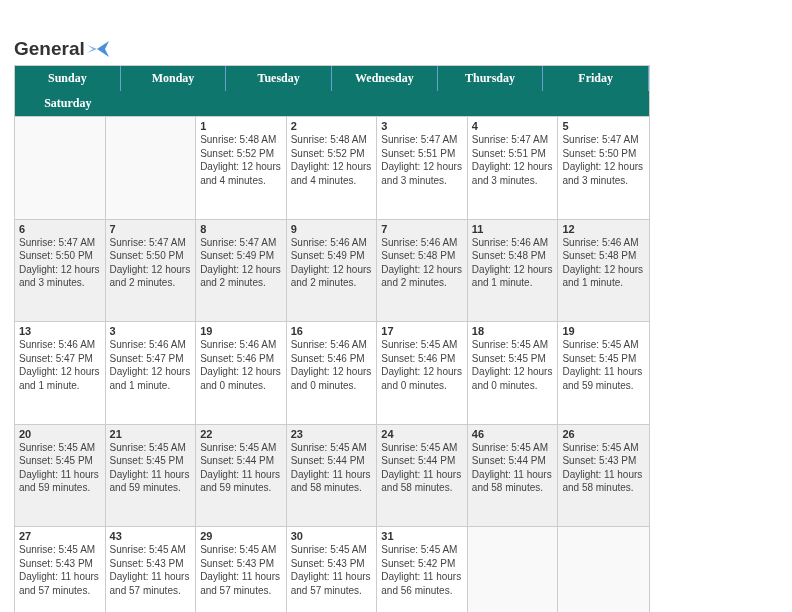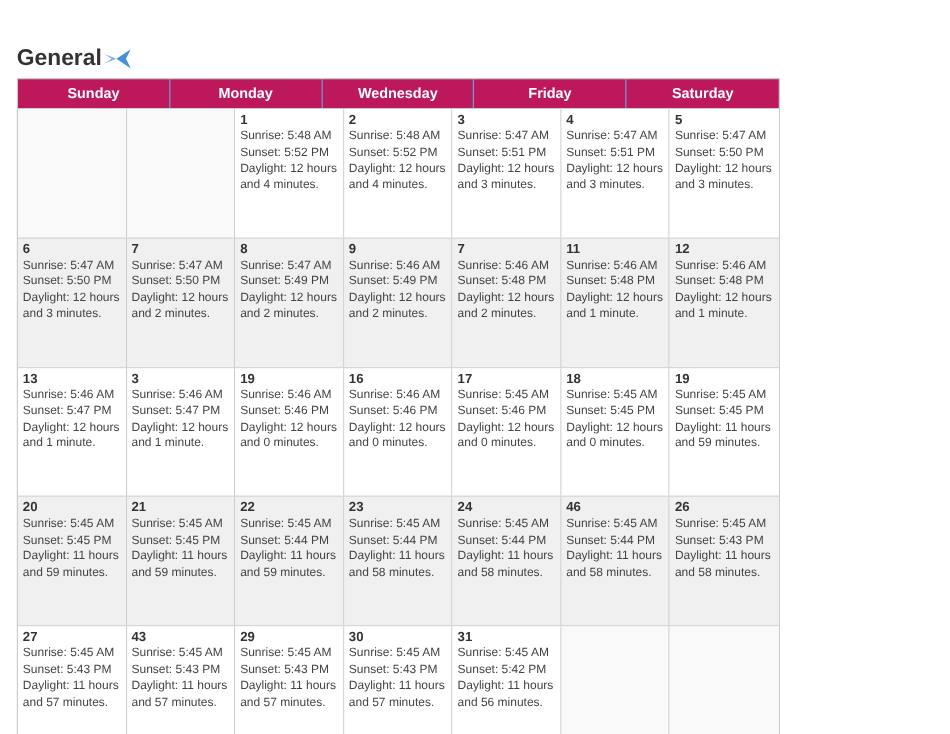--- a/index.html
+++ b/index.html
@@ -47,22 +47,23 @@
       margin-bottom: 5px;
     }
     .calendar {
       flex: 1;
       display: flex;
       flex-direction: column;
       border: 1px solid #ccc;
     }
     .cal-header {
       display: grid;
-      grid-template-columns: repeat(5, 1fr);
-      background: #be185d;
+      grid-template-columns: repeat(6, 1fr);
+      background: #0f766e;
+      font-family: Liberation Serif, serif;
     }
     .cal-header-cell {
       color: #fff;
       font-size: 12px;
       font-weight: bold;
       padding: 5px 4px;
       text-align: center;
       border-right: 1px solid #6a9fd1;
     }
     .cal-header-cell:last-child {
@@ -129,21 +130,23 @@
     </div>
     <div class="title-section">
       <div class="month-title"></div>
     </div>
   </div>
   <div class="location-title"></div>
   <div class="calendar">
     <div class="cal-header">
     <div class="cal-header-cell">Sunday</div>
         <div class="cal-header-cell">Monday</div>
+        <div class="cal-header-cell">Tuesday</div>
         <div class="cal-header-cell">Wednesday</div>
+        <div class="cal-header-cell">Thursday</div>
         <div class="cal-header-cell">Friday</div>
         <div class="cal-header-cell">Saturday</div>
       </div>
     <div class="cal-body">
     <div class="cal-row">
           <div class="cal-cell empty"></div>
           <div class="cal-cell empty"></div>
           <div class="cal-cell">
             <span class="day-num">1</span>
             <div class="day-info">Sunrise: 5:48 AM<br>Sunset: 5:52 PM<br>Daylight: 12 hours and 4 minutes.</div>

